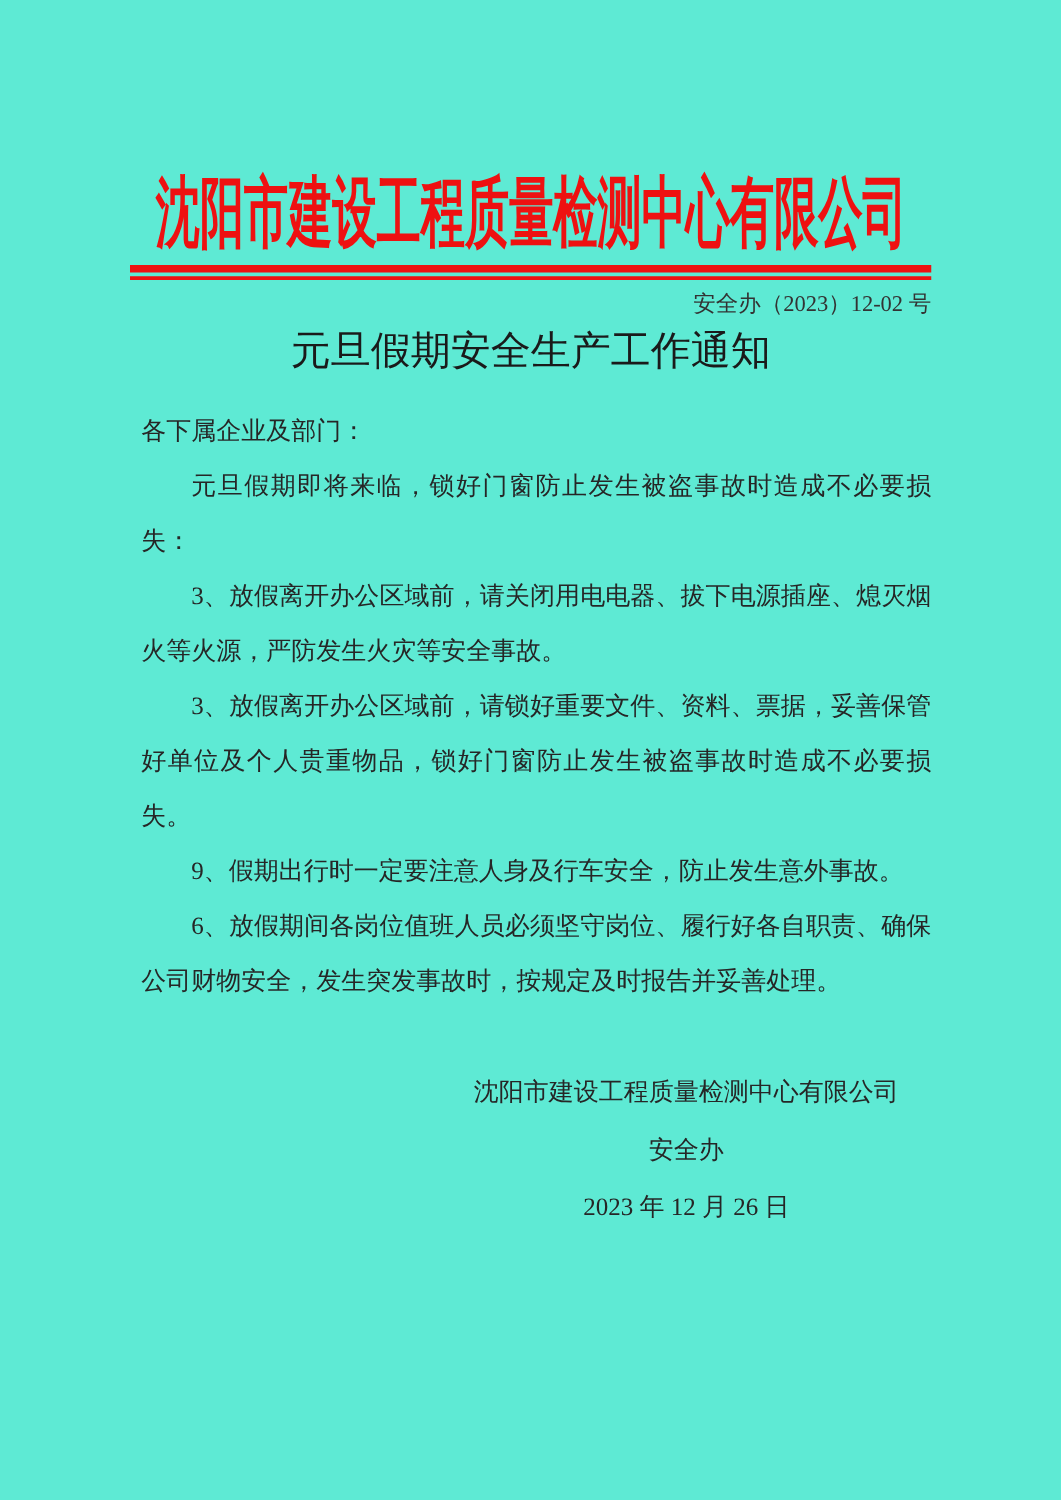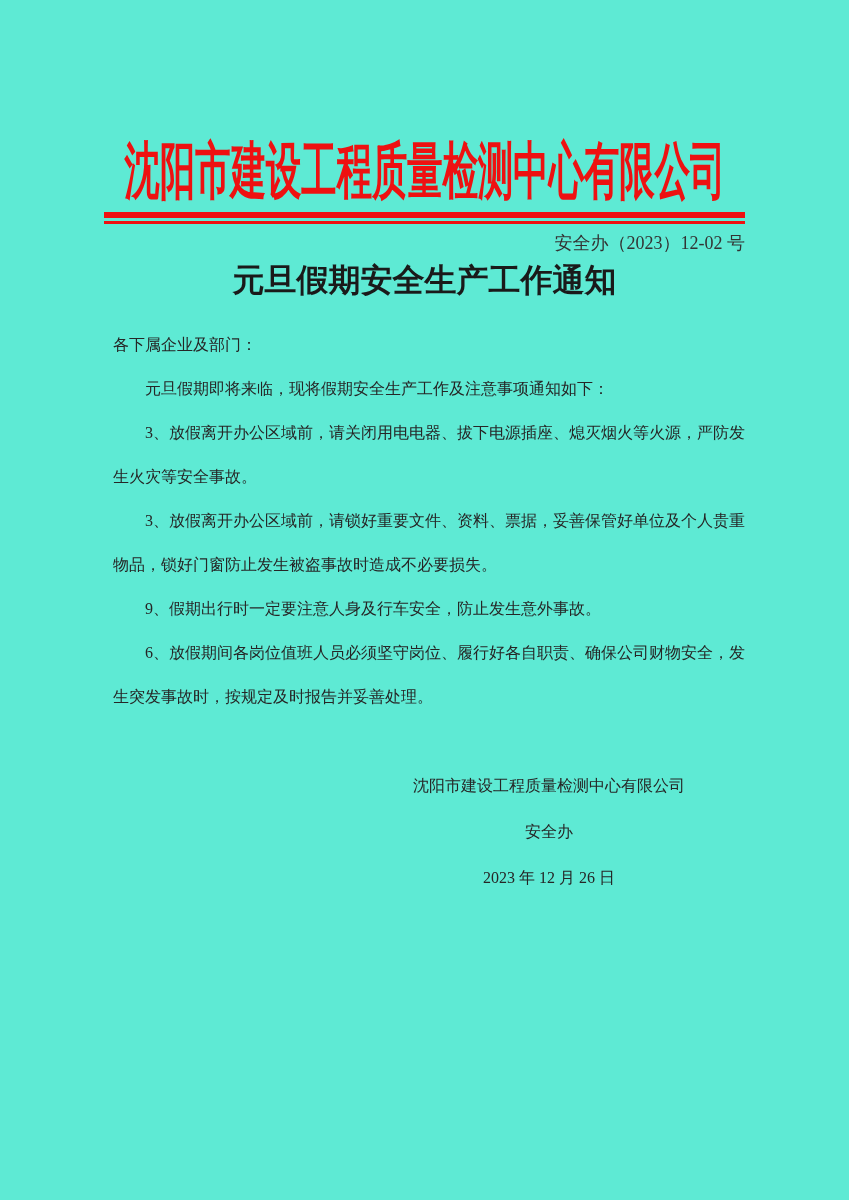--- a/index.html
+++ b/index.html
@@ -54,30 +54,30 @@
     white-space: nowrap;
   }
   .title {
     position: absolute;
     top: 260px;
     left: 0;
     width: 849px;
     margin: 0;
     text-align: center;
     font-size: 32px;
-    font-weight: bold;
+    font-weight: normal;
     line-height: 1.25;
     color: #1a1a1a;
   }
   .body {
     position: absolute;
     top: 323px;
     left: 113px;
     width: 632px;
-    font-size: 16px;
+    font-size: 20px;
     line-height: 44px;
     text-align: justify;
     color: #262626;
   }
   .body p {
     margin: 0;
     text-indent: 2em;
   }
   .body p.no-indent {
     text-indent: 0;
@@ -106,21 +106,21 @@
 
   <div class="rule thick"></div>
   <div class="rule thin"></div>
 
   <div class="doc-number">安全办（2023）12-02 号</div>
 
   <h1 class="title">元旦假期安全生产工作通知</h1>
 
   <div class="body">
     <p class="no-indent">各下属企业及部门：</p>
-    <p>元旦假期即将来临，现将假期安全生产工作及注意事项通知如下：</p>
+    <p>元旦假期即将来临，锁好门窗防止发生被盗事故时造成不必要损失：</p>
     <p>3、放假离开办公区域前，请关闭用电电器、拔下电源插座、熄灭烟火等火源，严防发生火灾等安全事故。</p>
     <p>3、放假离开办公区域前，请锁好重要文件、资料、票据，妥善保管好单位及个人贵重物品，锁好门窗防止发生被盗事故时造成不必要损失。</p>
     <p>9、假期出行时一定要注意人身及行车安全，防止发生意外事故。</p>
     <p>6、放假期间各岗位值班人员必须坚守岗位、履行好各自职责、确保公司财物安全，发生突发事故时，按规定及时报告并妥善处理。</p>
 
     <div class="signature">
       <p>沈阳市建设工程质量检测中心有限公司</p>
       <p>安全办</p>
       <p>2023 年 12 月 26 日</p>
     </div>

